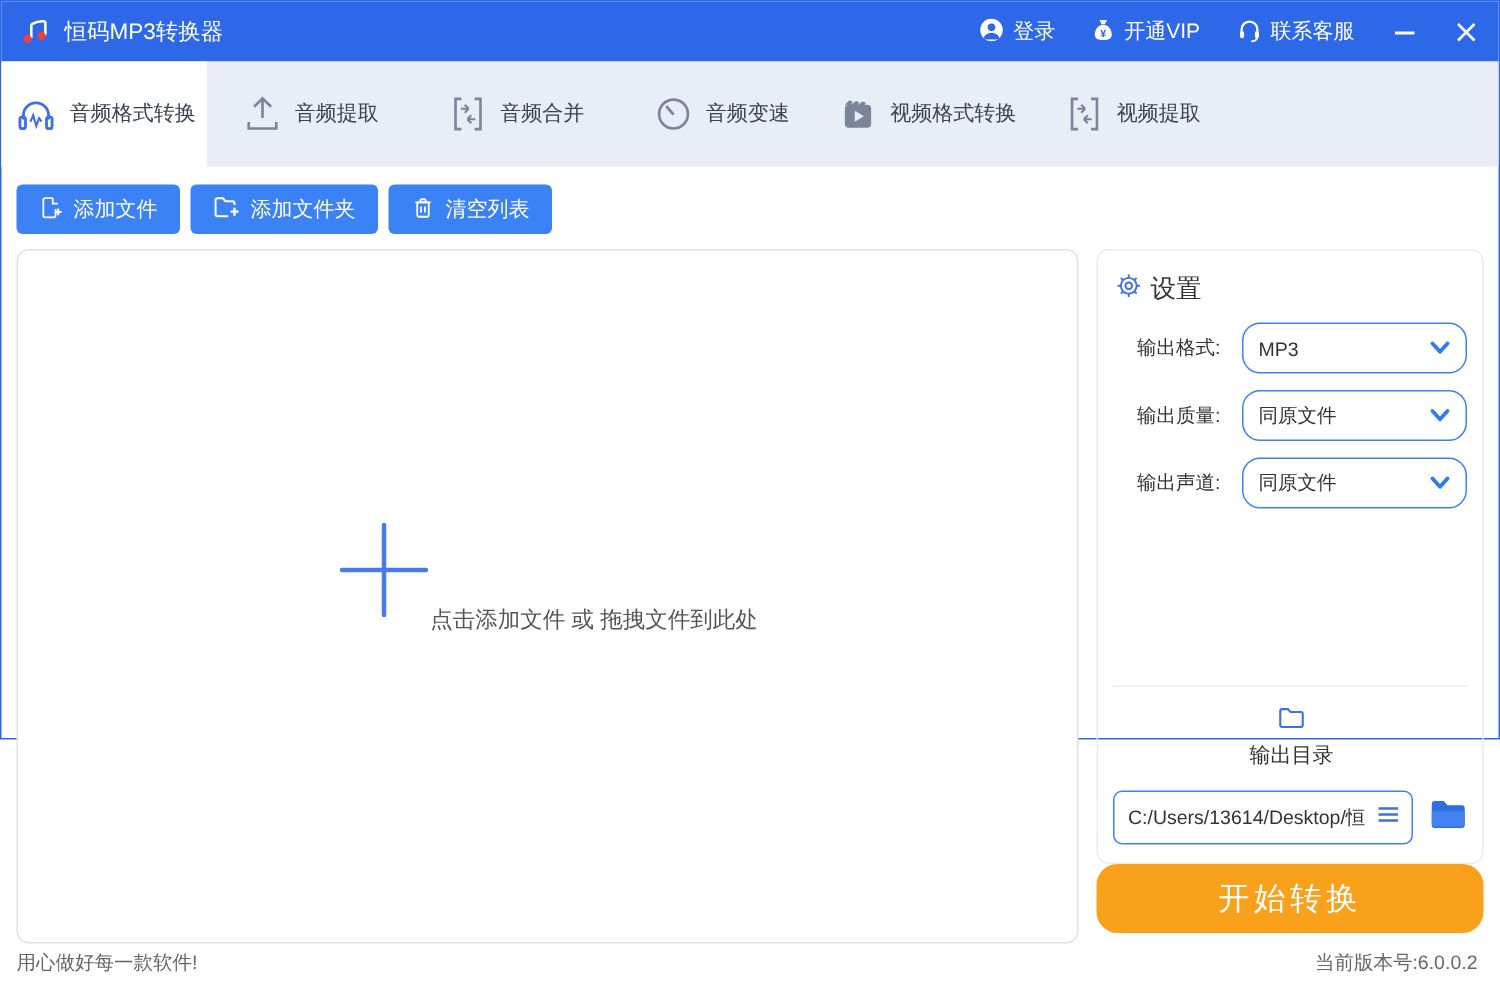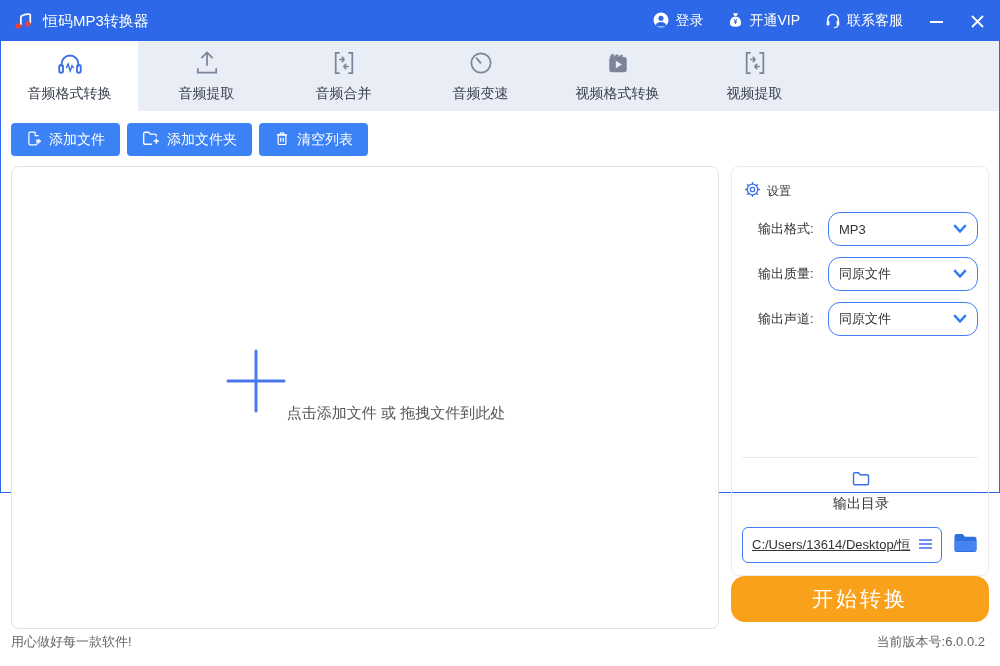--- a/index.html
+++ b/index.html
@@ -13,21 +13,21 @@
     padding:0 14px 0 12px; color:#fff; }
   .logo { display:flex; align-items:center; }
   .app-title { font-size:15px; margin-left:7px; }
   .titlebar-right { margin-left:auto; display:flex; align-items:center; }
   .tb-action { display:flex; align-items:center; gap:5px; font-size:14px;
     cursor:pointer; margin-left:24px; }
   .win-btn { margin-left:26px; cursor:pointer; display:flex; align-items:center; }
 
   
   .tabbar { flex:0 0 70px; background:#e9edf6; display:flex; }
-  .tab { width:137px; display:flex; flex-direction:column; align-items:center;
+  .tab { width:137px; display:flex; flex-direction:row; align-items:center;
     justify-content:center; gap:8px; font-size:14px; color:#3c4150; cursor:pointer; }
   .tab.active { background:#fff; }
   .tab-icon { height:28px; display:flex; align-items:flex-end; }
 
   
   .toolbar { padding:12px 10px 10px; display:flex; gap:7px; }
   .btn-blue { height:33px; background:#3b82f6; color:#fff; border:none; border-radius:4px;
     font-size:14px; display:flex; align-items:center; gap:7px; padding:0 15px;
     cursor:pointer; font-family:inherit; }
 
@@ -35,36 +35,36 @@
   .main { flex:1; display:flex; padding:0 10px; gap:12px; }
   .dropzone { flex:1; border:1px solid #e2e2e4; border-radius:8px; background:#fff;
     display:flex; flex-direction:row; align-items:center; justify-content:center;
     cursor:pointer; }
   .drop-plus { margin-top:-30px; }
   .drop-hint { margin-top:32px; font-size:15px; color:#555; }
 
   .rightcol { width:258px; display:flex; flex-direction:column; padding-bottom:7px; }
   .panel { border:1px solid #ececee; border-radius:8px; height:410px;
     display:flex; flex-direction:column; padding:14px 10px 12px; }
-  .panel-header { display:flex; align-items:center; gap:6px; font-size:12px;
+  .panel-header { display:flex; align-items:center; gap:6px; font-size:17px;
     color:#333; padding-left:2px; }
   .field-row { display:flex; align-items:center; margin-top:11px; padding-left:16px; }
   .field-row:first-of-type { margin-top:20px; }
   .field-label { font-size:13px; color:#333; width:70px; flex:0 0 70px; }
   .select { flex:1; height:34px; border:1px solid #3f7ef5; border-radius:12px;
     display:flex; align-items:center; justify-content:space-between;
     padding:0 10px; font-size:13px; color:#333; cursor:pointer; background:#fff; }
   .divider { margin-top:auto; border-top:1px solid #ececee; }
   .outdir-header { display:flex; align-items:center; gap:6px; font-size:14px;
     color:#333; margin-top:13px; padding-left:2px;flex-direction:column; }
   .outdir-row { display:flex; align-items:center; gap:11px; margin-top:14px; }
   .path-field { flex:1; height:36px; border:1px solid #3f7ef5; border-radius:6px;
     display:flex; align-items:center; padding:0 8px 0 9px; gap:4px; background:#fff; }
   .path-field input { border:none; outline:none; flex:1; width:100%;
-    font-size:13px; color:#333; font-family:inherit; background:transparent;text-decoration:underline; }
+    font-size:13px; color:#333; font-family:inherit; background:transparent; }
   .browse-btn { cursor:pointer; display:flex; align-items:center; }
   .convert-btn { margin-top:auto; flex:0 0 46px; background:#f9a11b; color:#fff;
     border:none; border-radius:14px; font-size:21px; letter-spacing:3px;
     cursor:pointer; font-family:inherit; }
 
   
   .statusbar { flex:0 0 27px; display:flex; align-items:center; padding:0 14px 2px 10px;
     font-size:13px; color:#666; }
   .statusbar .spacer { flex:1; }
 </style>

